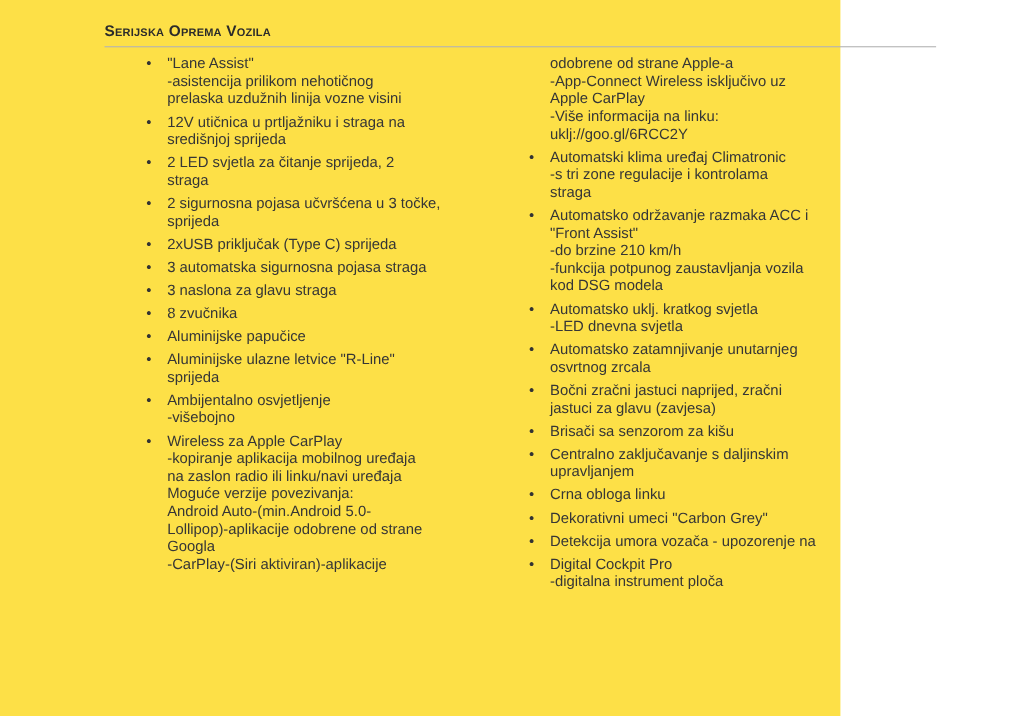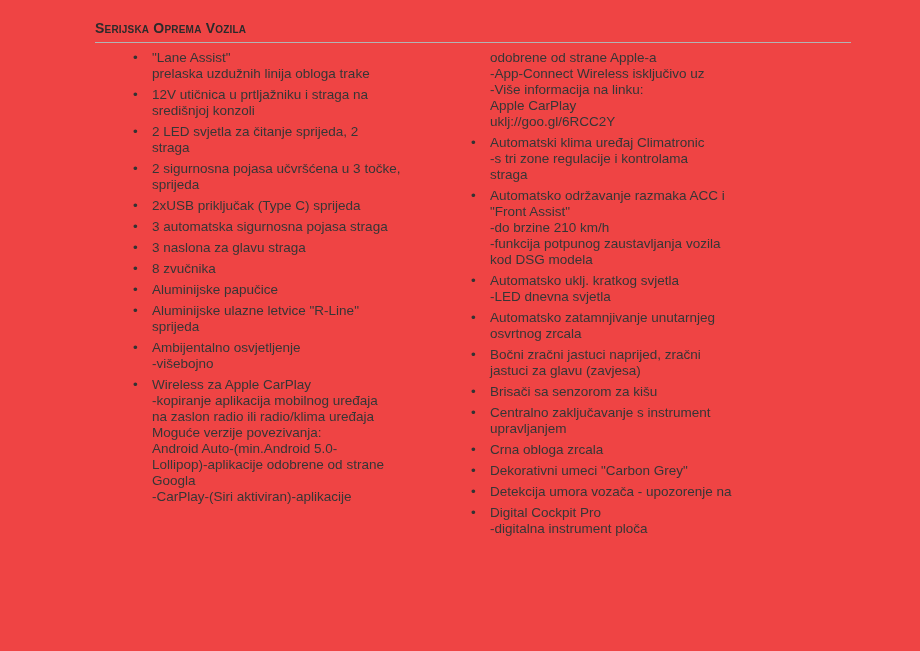--- a/index.html
+++ b/index.html
@@ -4,22 +4,22 @@
 <style>
   * { margin: 0; padding: 0; box-sizing: border-box; }
   html, body {
     width: 920px; height: 651px;
     background: #ffffff;
     font-family: "Liberation Sans", sans-serif;
     overflow: hidden;
   }
   .page {
     position: relative;
-    width: 920px; height: 651px;
-    background: #ef4444;
+    width: 764px; height: 651px;
+    background: #fde047;
   }
   .doc {
     position: absolute;
     left: 95px; top: 20px;
     width: 756px;
   }
   .doc-title {
     font-size: 14px;
     line-height: 16px;
     font-weight: bold;
@@ -32,21 +32,21 @@
     border-top: 1px solid #b3b3b3;
     margin-top: 6px;
   }
   .cols {
     position: relative;
     margin-top: 7px;
     height: 560px;
   }
   .col { position: absolute; top: 0; }
   .col-left  { left: 38px;  width: 340px; }
-  .col-right { left: 376px; width: 370px; }
+  .col-right { left: 386px; width: 370px; }
   .item {
     display: flex;
     margin-bottom: 5px;
   }
   .bullet {
     flex: none;
     width: 19px;
     font-size: 13.5px;
     line-height: 16px;
     color: #333333;
@@ -69,28 +69,29 @@
 <div class="page">
   <div class="doc">
     <div class="doc-title">Serijska Oprema Vozila</div>
     <div class="rule"></div>
     <div class="cols">
       <div class="col col-left">
           <div class="item">
             <span class="bullet">•</span>
             <div class="lines">
               <div class="line">"Lane Assist"</div>
-              <div class="line">prelaska uzdužnih linija obloga trake</div>
+              <div class="line">-asistencija prilikom nehotičnog</div>
+              <div class="line">prelaska uzdužnih linija vozne visini</div>
             </div>
           </div>
           <div class="item">
             <span class="bullet">•</span>
             <div class="lines">
               <div class="line">12V utičnica u prtljažniku i straga na</div>
-              <div class="line">središnjoj konzoli</div>
+              <div class="line">središnjoj sprijeda</div>
             </div>
           </div>
           <div class="item">
             <span class="bullet">•</span>
             <div class="lines">
               <div class="line">2 LED svjetla za čitanje sprijeda, 2</div>
               <div class="line">straga</div>
             </div>
           </div>
           <div class="item">
@@ -142,35 +143,35 @@
             <div class="lines">
               <div class="line">Ambijentalno osvjetljenje</div>
               <div class="line">-višebojno</div>
             </div>
           </div>
           <div class="item">
             <span class="bullet">•</span>
             <div class="lines">
               <div class="line">Wireless za Apple CarPlay</div>
               <div class="line">-kopiranje aplikacija mobilnog uređaja</div>
-              <div class="line">na zaslon radio ili radio/klima uređaja</div>
+              <div class="line">na zaslon radio ili linku/navi uređaja</div>
               <div class="line">Moguće verzije povezivanja:</div>
               <div class="line">Android Auto-(min.Android 5.0-</div>
               <div class="line">Lollipop)-aplikacije odobrene od strane</div>
               <div class="line">Googla</div>
               <div class="line">-CarPlay-(Siri aktiviran)-aplikacije</div>
             </div>
           </div>
         </div>
       <div class="col col-right">
         <div class="continuation">
             <div class="line">odobrene od strane Apple-a</div>
             <div class="line">-App-Connect Wireless isključivo uz</div>
+            <div class="line">Apple CarPlay</div>
             <div class="line">-Više informacija na linku:</div>
-            <div class="line">Apple CarPlay</div>
             <div class="line">uklj://goo.gl/6RCC2Y</div>
           </div>
         <div>
             <div class="item">
               <span class="bullet">•</span>
               <div class="lines">
                 <div class="line">Automatski klima uređaj Climatronic</div>
                 <div class="line">-s tri zone regulacije i kontrolama</div>
                 <div class="line">straga</div>
               </div>
@@ -208,28 +209,28 @@
             </div>
             <div class="item">
               <span class="bullet">•</span>
               <div class="lines">
                 <div class="line">Brisači sa senzorom za kišu</div>
               </div>
             </div>
             <div class="item">
               <span class="bullet">•</span>
               <div class="lines">
-                <div class="line">Centralno zaključavanje s instrument</div>
+                <div class="line">Centralno zaključavanje s daljinskim</div>
                 <div class="line">upravljanjem</div>
               </div>
             </div>
             <div class="item">
               <span class="bullet">•</span>
               <div class="lines">
-                <div class="line">Crna obloga zrcala</div>
+                <div class="line">Crna obloga linku</div>
               </div>
             </div>
             <div class="item">
               <span class="bullet">•</span>
               <div class="lines">
                 <div class="line">Dekorativni umeci "Carbon Grey"</div>
               </div>
             </div>
             <div class="item">
               <span class="bullet">•</span>

